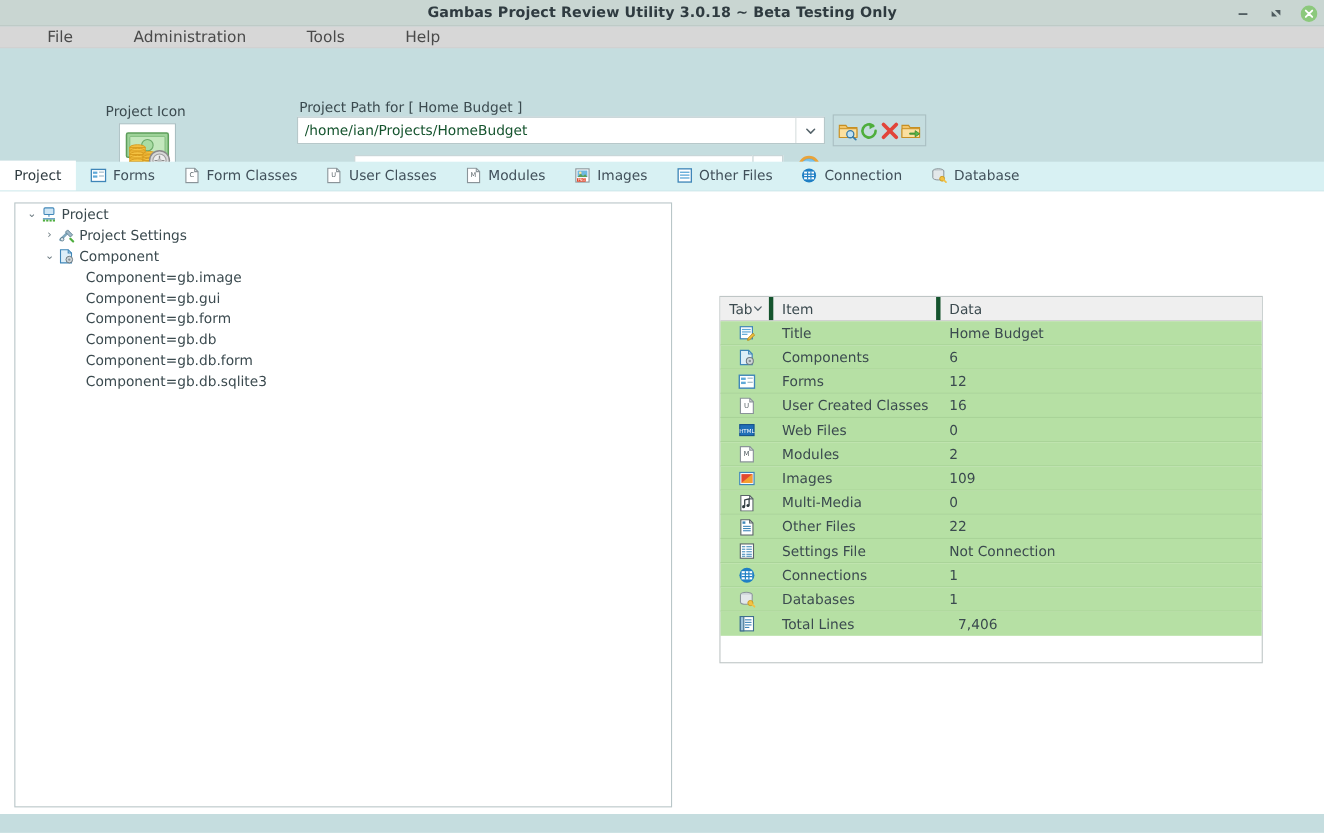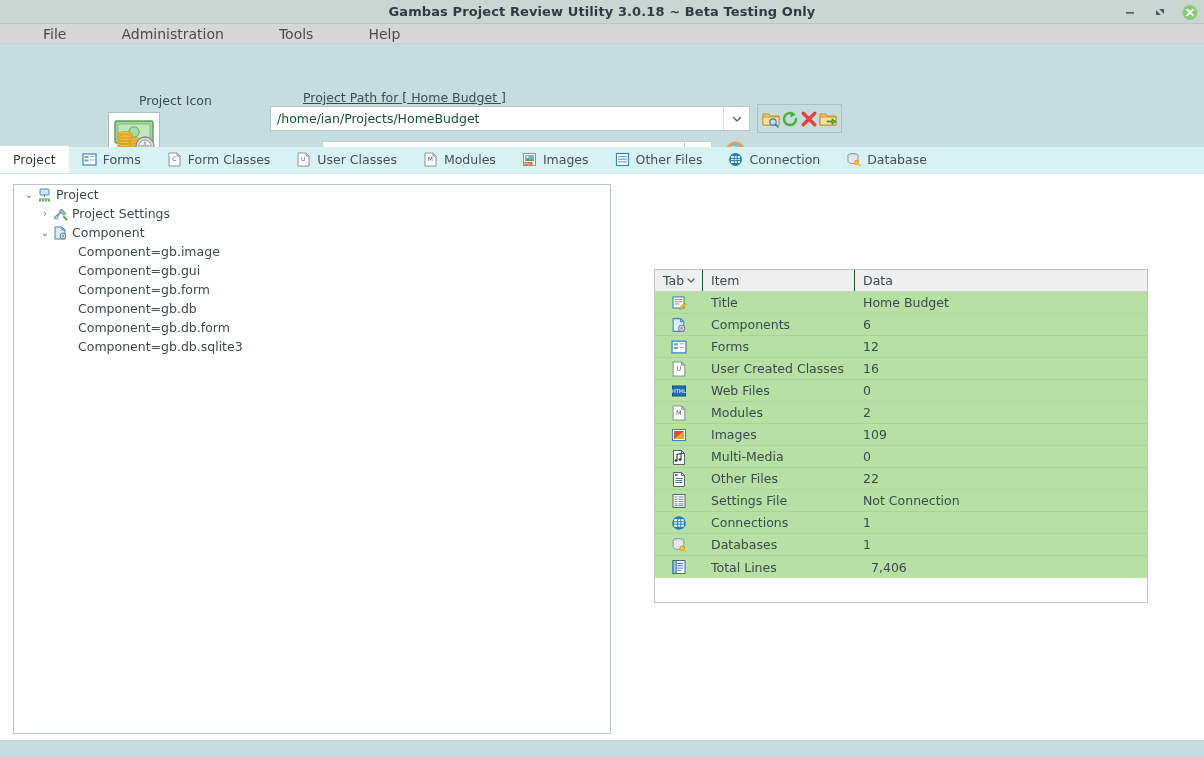--- a/index.html
+++ b/index.html
@@ -36,30 +36,30 @@
     display:flex; align-items:center; padding-left:10px; gap:22px;
     border-bottom:1px solid #cfcfcf;
   }
   .menubar .mi{ font-size:14px; color:#4a4a4a; cursor:default;margin-left:33px; }
 
   
   .toolpanel{
     position:absolute; left:0; top:44px; width:1204px; height:101px;
     background:#c5dddf;
   }
-  .lbl{ font-size:12.5px; color:#3b4a4f;margin-left:43px; }
+  .lbl{ font-size:12.5px; color:#3b4a4f; }
 
   .projicon-label{ position:absolute; left:96px; top:49px; }
   .projicon-frame{
     position:absolute; left:108px; top:68px; width:52px; height:52px;
     background:#ffffff; border:1px solid #a9bfc2;
     display:flex;align-items:center;justify-content:center;
   }
 
-  .pathlabel{ position:absolute; left:260px; top:46px;text-decoration:underline; }
+  .pathlabel{ position:absolute; left:272px; top:46px; }
   .pathcombo{
     position:absolute; left:270px; top:62px; width:480px; height:25px;
     background:#ffffff; border:1px solid #b7c8ca;
     display:flex; align-items:center;
   }
   .pathcombo input{
     border:0; outline:0; background:transparent; flex:1;
     font-family:"DejaVu Sans", sans-serif; font-size:12.5px; color:#14532d;
     padding:0 6px;
   }
@@ -129,21 +129,21 @@
   
   .datatable{
     position:absolute; left:654px; top:95px; width:494px; height:334px;
     border:1px solid #bfc6c6;
     background:#ffffff;
   }
   .dt-head{
     display:flex; height:22px; background:#efefef;
     border-bottom:1px solid #cfcfcf; font-size:12.5px; color:#3b4a4f;
   }
-  .dt-head .hc{ display:flex;align-items:center; padding-left:8px; border-right:1px solid #14532d;}
+  .dt-head .hc{ display:flex;align-items:center; padding-left:8px; border-right:4px solid #14532d;}
   .c-tab{ width:48px; justify-content:space-between; padding-right:6px;}
   .c-item{ width:152px; }
   .c-data{ flex:1; border-right:0 !important; }
   .dt-row{
     display:flex; height:22px; background:#b6e0a4;
     border-bottom:1px solid #a9d398; font-size:12.5px; color:#3b4a4f;
   }
   .dt-row:last-child{ border-bottom:0; }
   .dt-row .rc{ display:flex; align-items:center; padding-left:8px; }
   .rc.c-tab{ justify-content:center; padding-left:0; padding-right:0;}

